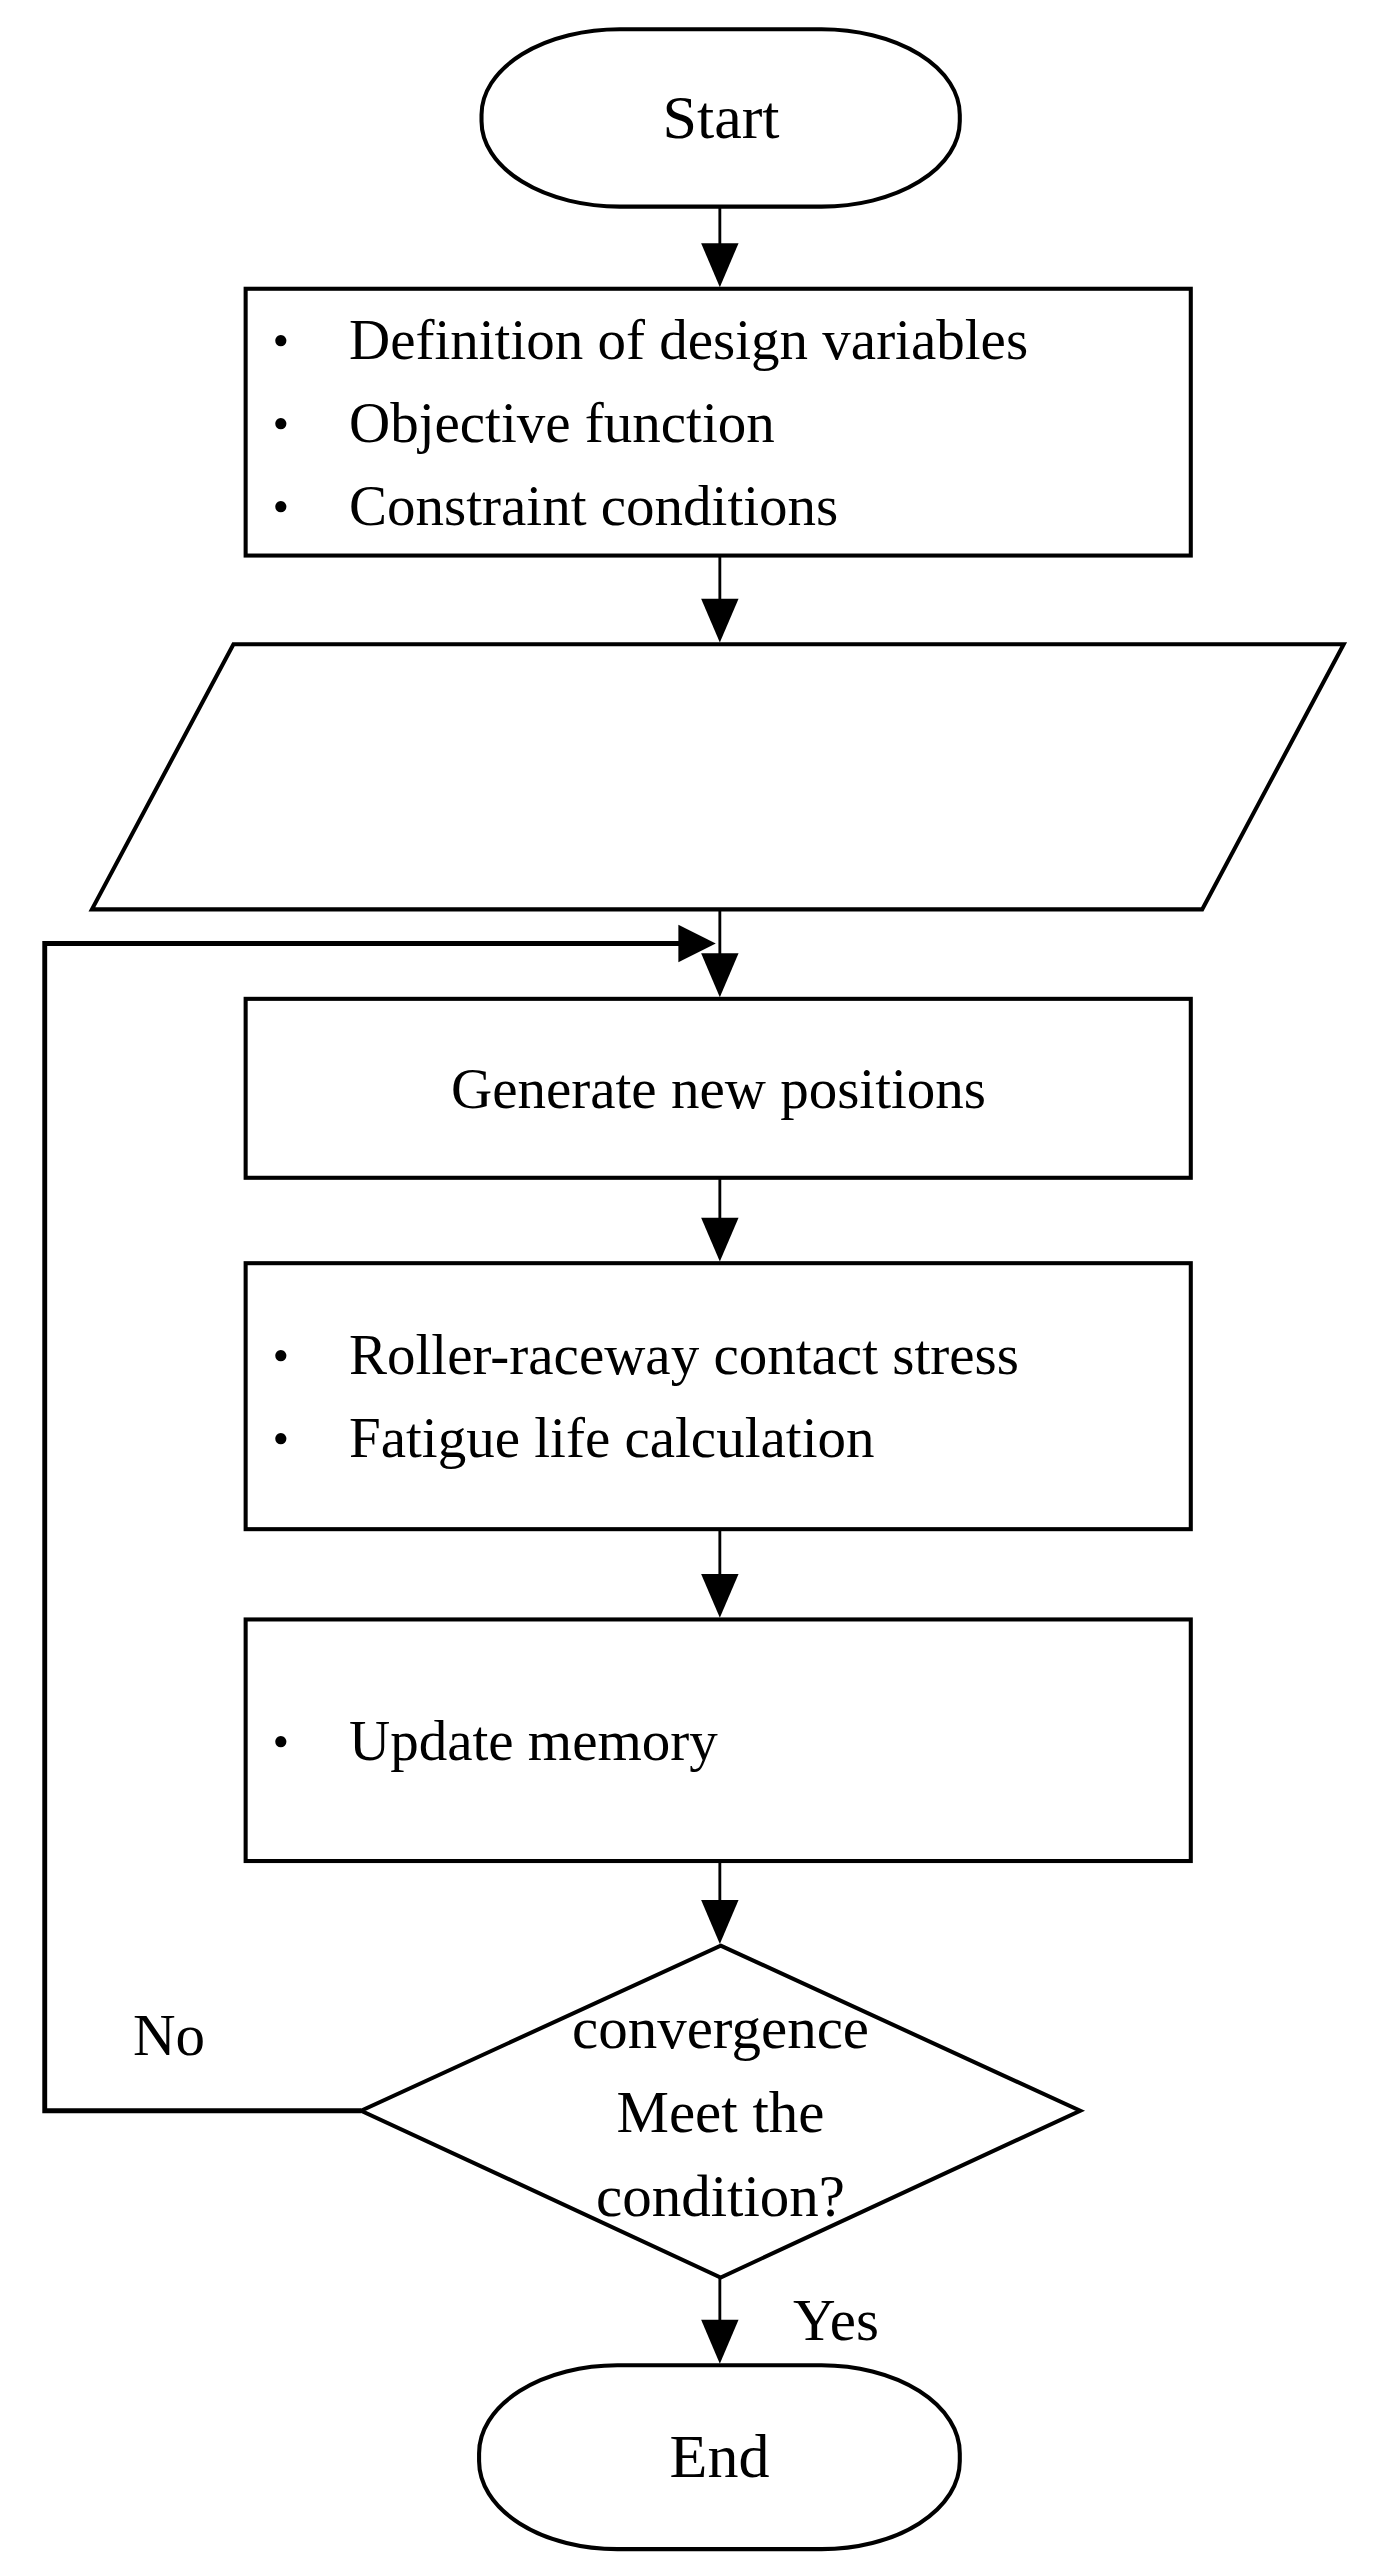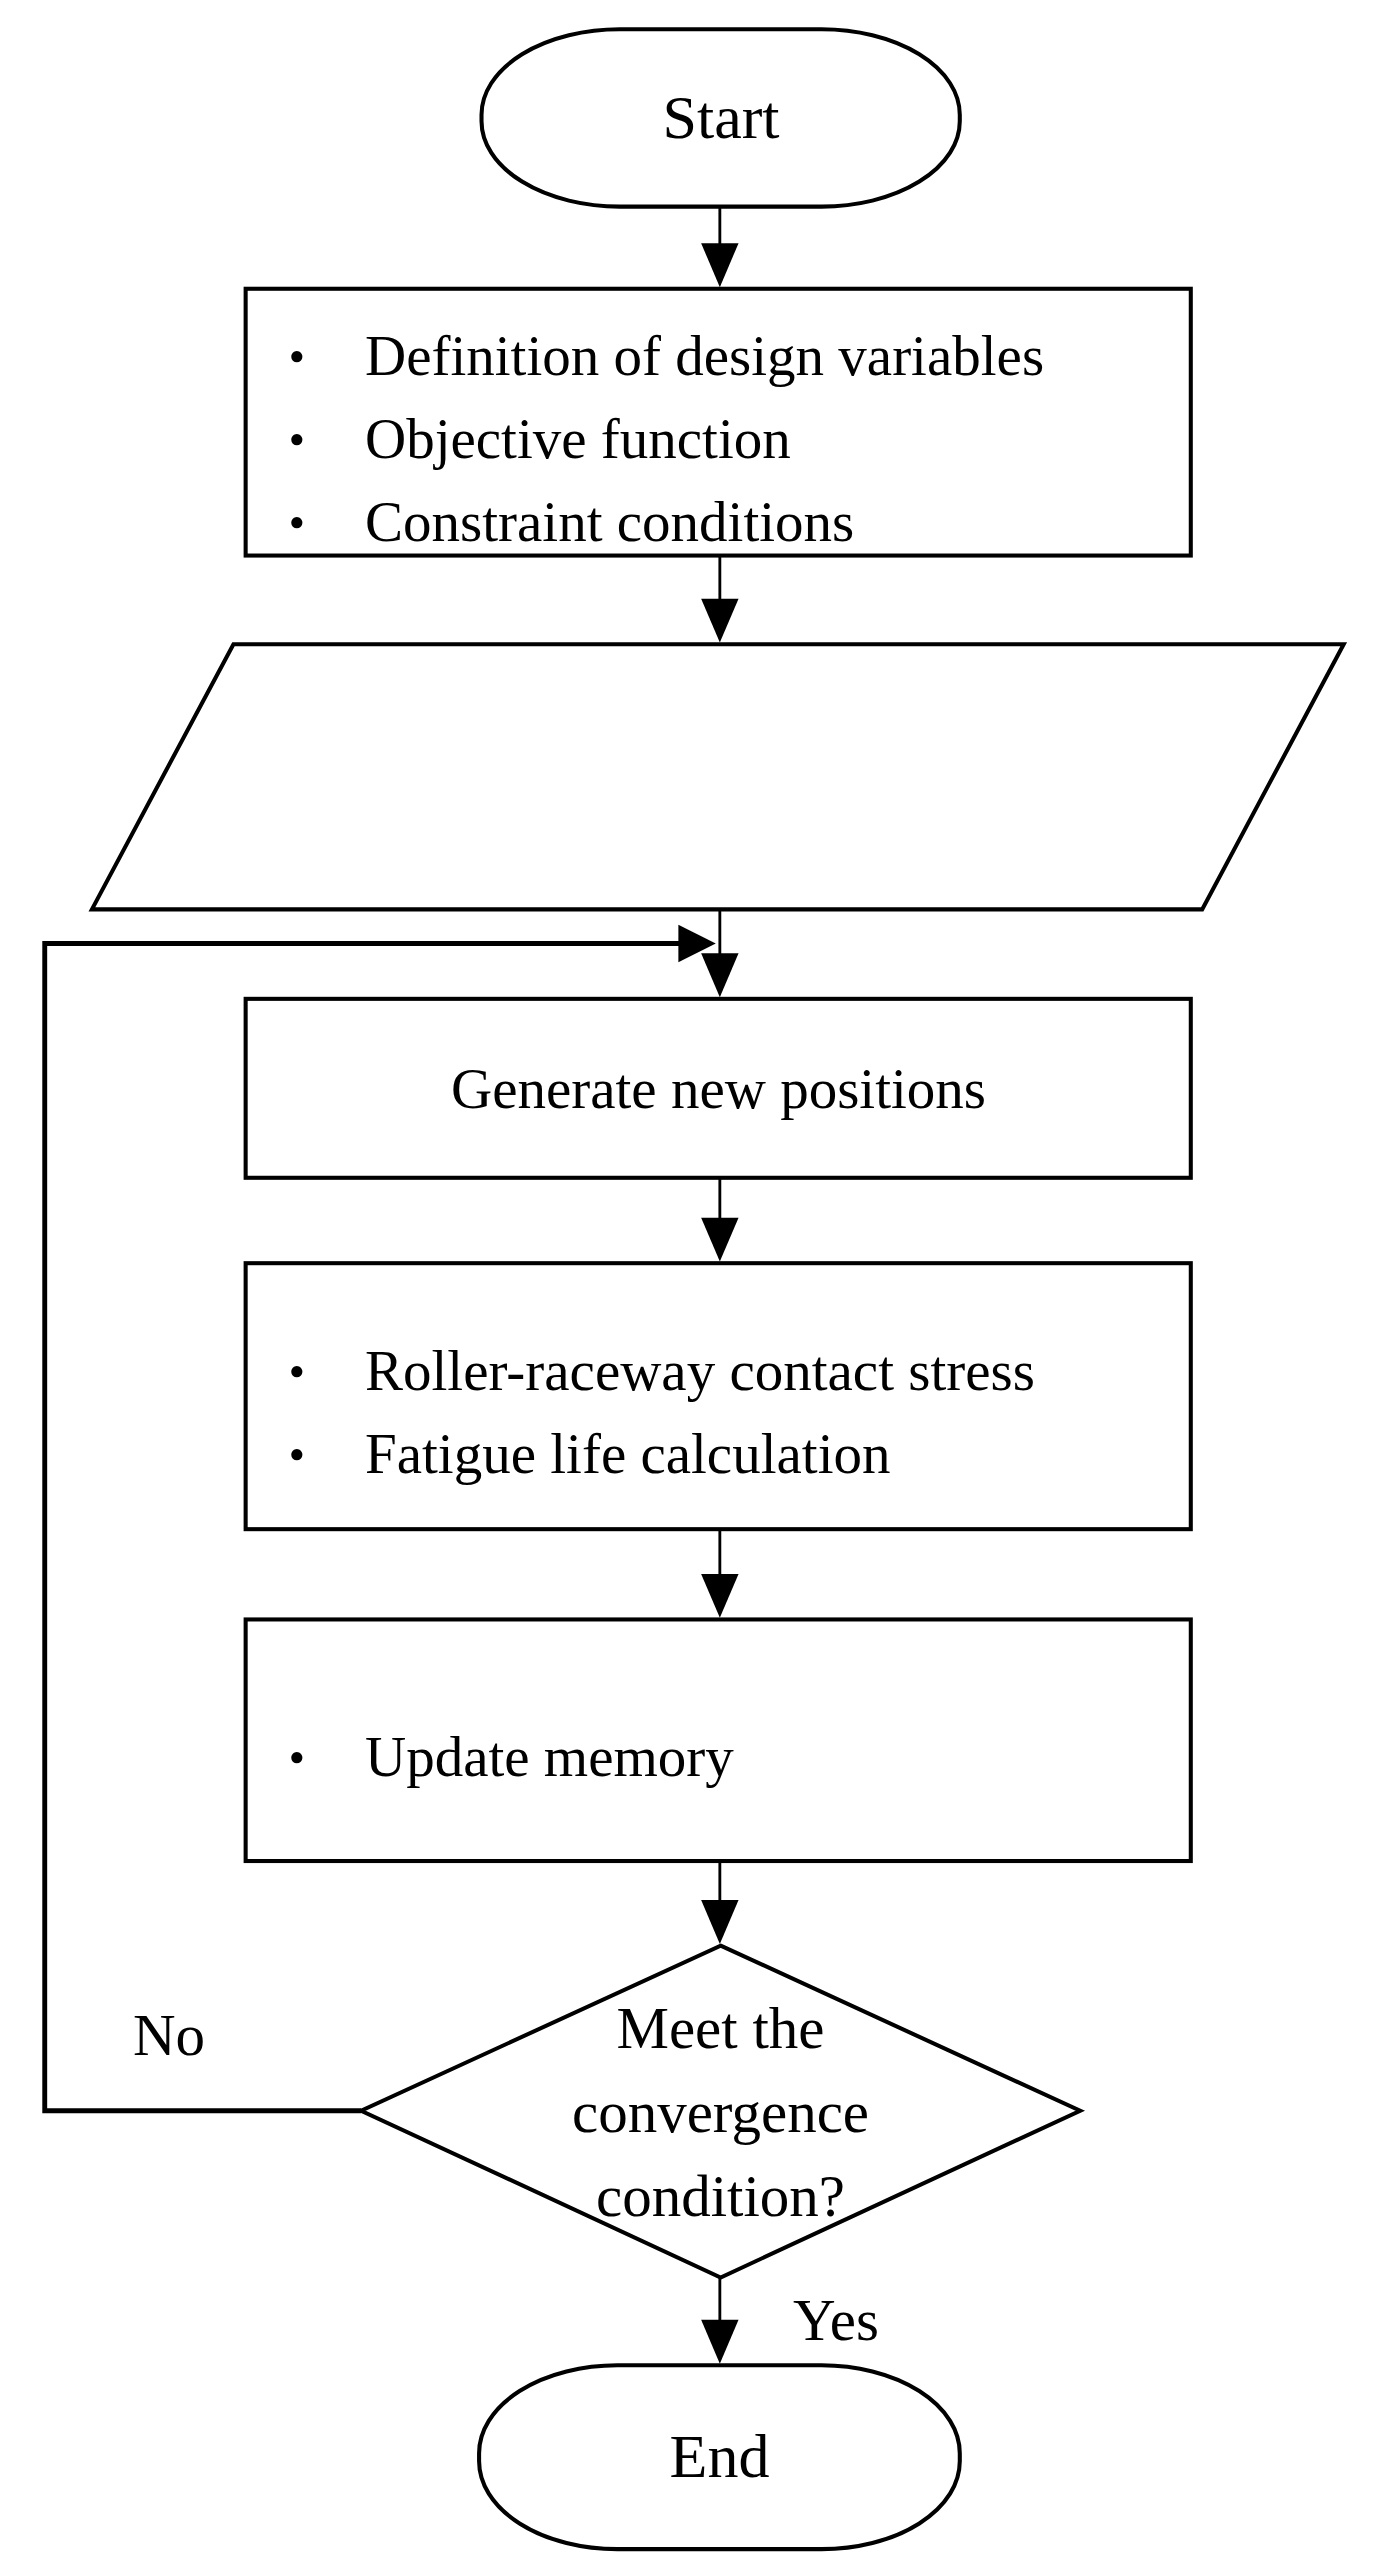--- a/index.html
+++ b/index.html
@@ -17,21 +17,21 @@
   .label{
     position:absolute;display:flex;align-items:center;justify-content:center;
     text-align:center;font-size:57px;line-height:1.25;white-space:nowrap;
   }
   .label.col{flex-direction:column;}
   .terminator-label{font-size:62px;}
   .edge-label{font-size:59px;}
   .decision-label{font-size:59px;line-height:84px;}
   .bullets{
     position:absolute;display:flex;flex-direction:column;justify-content:center;
-    margin:16px;padding:0;list-style:none;--lh:83px;
+    margin:0;padding:0;list-style:none;--lh:83px;
   }
   .bullets li{
     position:relative;padding-left:81px;font-size:57px;line-height:var(--lh);
   }
   .bullets li::before{
     content:"\25CF";position:absolute;left:4.9px;top:0;height:var(--lh);
     display:flex;align-items:center;font-size:26px;color:var(--ink);
   }
 </style>
 </head>
@@ -83,22 +83,22 @@
   <ul class="bullets" style="left:268px;top:1263px;width:911px;height:266px;">
     <li>Roller-raceway contact stress</li>
     <li>Fatigue life calculation</li>
   </ul>
 
   <ul class="bullets" style="left:268px;top:1619px;width:878px;height:242px;--lh:79px;">
     <li>Update memory</li>
   </ul>
 
   <div class="label col decision-label" style="left:517px;top:1982px;width:407px;height:260px;">
+    <div>convergence</div>
     <div>Meet the</div>
-    <div>convergence</div>
     <div>condition?</div>
   </div>
 
   <div class="label edge-label" style="left:114px;top:1995px;width:110px;height:81px;">No</div>
   <div class="label edge-label" style="left:769px;top:2280px;width:134px;height:81px;">Yes</div>
 
   <div class="label terminator-label" style="left:479px;top:2365px;width:481px;height:184px;">End</div>
 
 </div>
 

